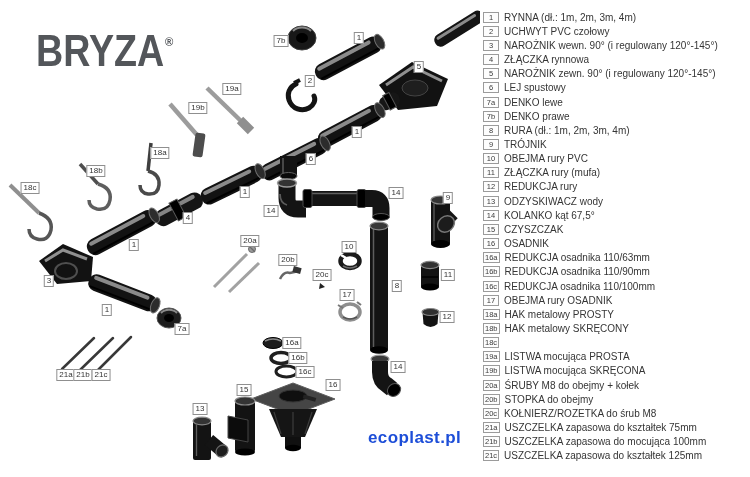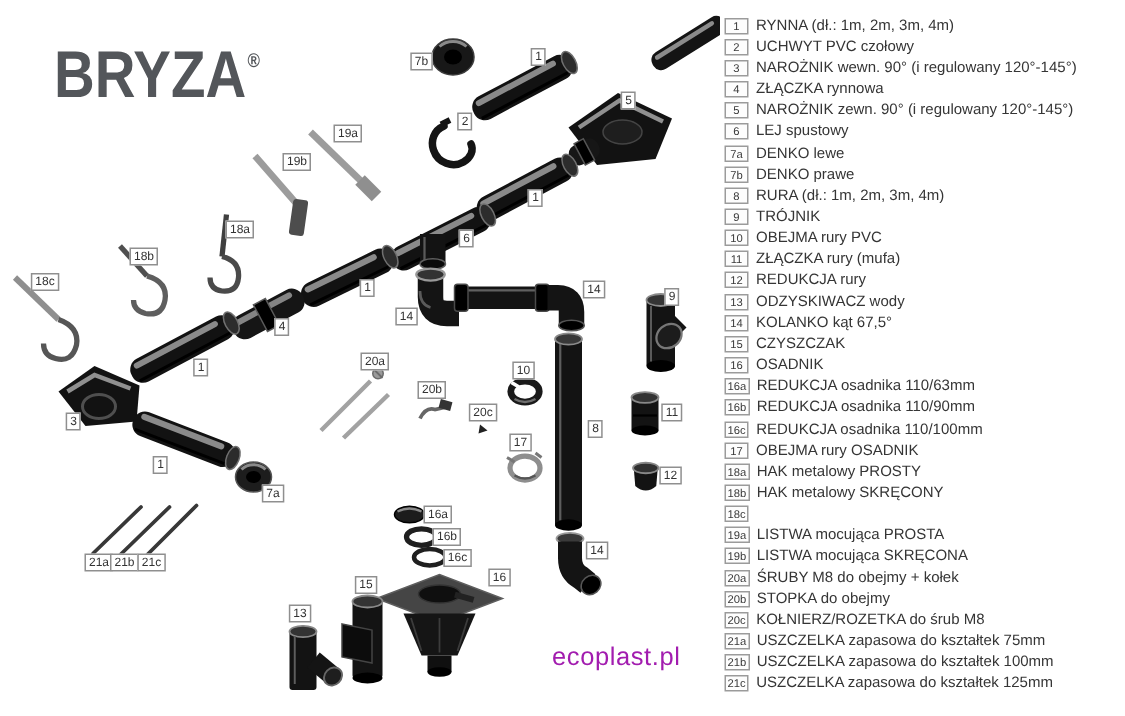--- a/index.html
+++ b/index.html
@@ -9,22 +9,22 @@
   .logo{position:absolute;left:36px;top:26px;color:#53565a;font-weight:700;font-size:40px;
         letter-spacing:0px;transform:scale(.94,1.1);transform-origin:left top;white-space:nowrap;}
   .logo sup{font-size:12px;font-weight:700;vertical-align:18px;margin-left:1px;}
   
   .diagram{position:absolute;left:0;top:0;}
   .callout-layer{position:absolute;left:0;top:0;width:480px;height:477px;}
   .callout{position:absolute;transform:translate(-50%,-50%);background:#ffffff;
            border:1px solid #8f8f8f;color:#333;font-size:8px;line-height:10px;
            padding:0 2px;white-space:nowrap;}
   
-  .watermark{position:absolute;left:368px;top:428px;font-size:17px;font-weight:400;
-             color:#a21caf;letter-spacing:.4px;}
+  .watermark{position:absolute;left:368px;top:428px;font-size:17px;font-weight:700;
+             color:#1d4ed8;letter-spacing:.4px;}
   
   .legend{position:absolute;left:483px;top:10px;width:264px;}
   .legend-row{display:flex;align-items:center;height:14.16px;gap:5px;}
   .badge{flex:0 0 auto;border:1px solid #9b9b9b;background:#fdfdfd;color:#3a3a3a;
          font-size:7.5px;line-height:9px;min-width:12px;text-align:center;padding:0 1px;}
   .legend-text{font-size:10px;color:#353535;white-space:nowrap;}
 </style>
 </head>
 <body>
 
@@ -407,21 +407,21 @@
       <div class="legend-row">
         <span class="badge">20c</span>
         <span class="legend-text">KOŁNIERZ/ROZETKA do śrub M8</span>
       </div>
       <div class="legend-row">
         <span class="badge">21a</span>
         <span class="legend-text">USZCZELKA zapasowa do kształtek 75mm</span>
       </div>
       <div class="legend-row">
         <span class="badge">21b</span>
-        <span class="legend-text">USZCZELKA zapasowa do kształtek 100mm</span>
+        <span class="legend-text">USZCZELKA zapasowa do mocująca 100mm</span>
       </div>
       <div class="legend-row">
         <span class="badge">21c</span>
         <span class="legend-text">USZCZELKA zapasowa do kształtek 125mm</span>
       </div>
     </div>
 
 </div>
 
 </body></html>

